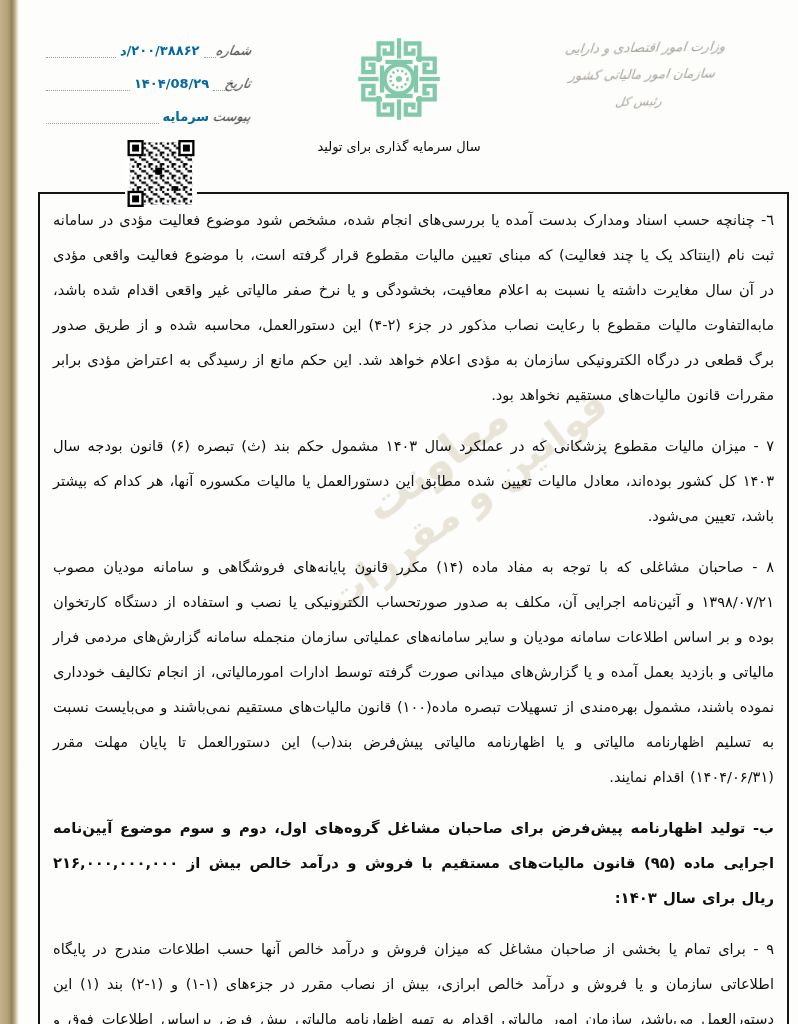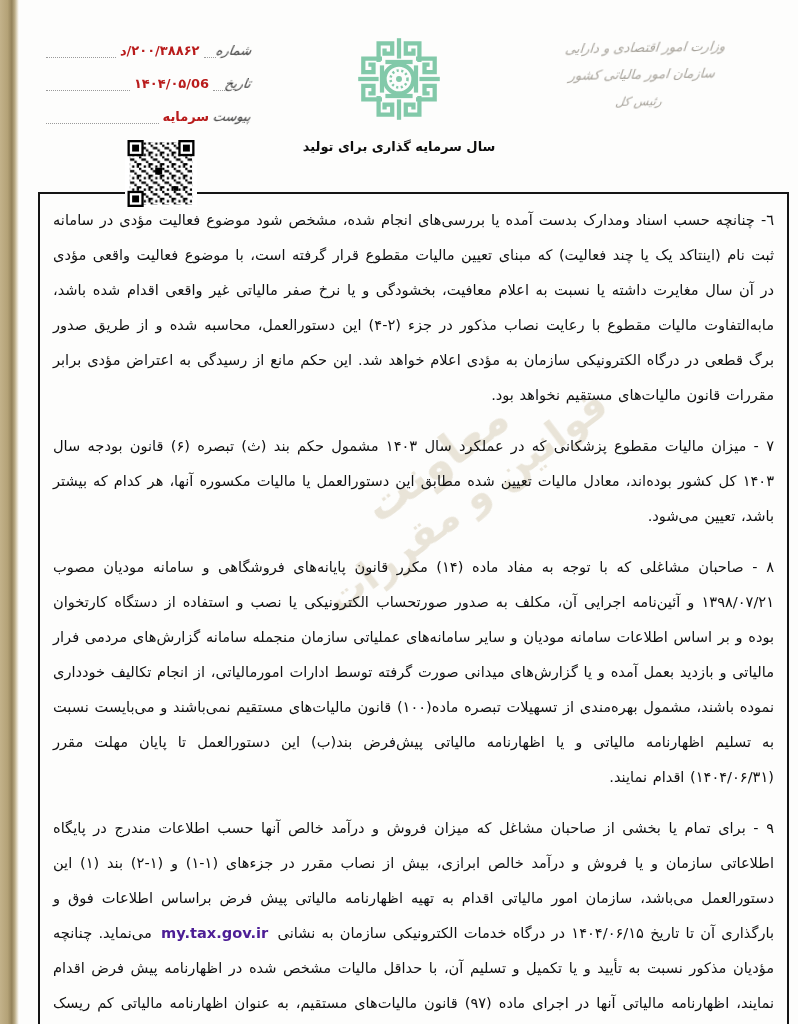--- a/index.html
+++ b/index.html
@@ -19,26 +19,26 @@
   .hdr-right .l1 { font-size:13px; }
   .hdr-right .l2 { font-size:13px; }
   .hdr-right .l3 { font-size:12px; }
 
   .hdr-left { position:absolute; top:34px; left:46px; width:205px; }
   .hdr-row { display:flex; align-items:flex-end; height:24px; margin-bottom:9px; direction:rtl; }
   .hdr-label { font-size:13px; font-style:italic; color:#3a3a3a;
     transform:skewX(-10deg); white-space:nowrap; filter:blur(.2px); }
   .hdr-dots-s { flex:0 0 12px; border-bottom:1.5px dotted #9a9a9a; height:15px; }
   .hdr-dots-f { flex:1 1 auto; border-bottom:1.5px dotted #9a9a9a; height:15px; }
-  .hdr-value { font-size:13px; font-weight:600; color:#b91c1c; padding:0 4px; white-space:nowrap; }
+  .hdr-value { font-size:13px; font-weight:600; color:#0369a1; padding:0 4px; white-space:nowrap; }
 
   .hdr-center { position:absolute; top:26px; left:50%; transform:translateX(-50%);
     width:140px; text-align:center; }
   .slogan { position:absolute; top:139px; left:50%; transform:translateX(-50%);
-    font-size:13px; font-weight:bold; color:#0d0d0d; white-space:nowrap; }
+    font-size:13px; font-weight:normal; color:#0d0d0d; white-space:nowrap; }
 
   .qr { position:absolute; top:140px; left:125px; width:72px; height:67px; z-index:4; background:#fff; }
 
   
   .main-box { position:absolute; top:192px; left:38px; width:751px; height:860px;
     border:2.5px solid #151515; background:transparent; padding:8px 13px 0 13px; z-index:1; }
 
   .watermark { position:absolute; top:430px; left:190px; width:520px; z-index:0;
     transform:rotate(-37deg); color:#c9bc9e; opacity:.38; text-align:center;
     font-weight:bold; pointer-events:none; filter:blur(.6px); }
@@ -102,21 +102,21 @@
   <div class="hdr-left">
     <div class="hdr-row">
       <span class="hdr-label">شماره</span>
       <span class="hdr-dots-s"></span>
       <span class="hdr-value">۲۰۰/۳۸۸۶۲/د</span>
       <span class="hdr-dots-f"></span>
     </div>
     <div class="hdr-row">
       <span class="hdr-label">تاریخ</span>
       <span class="hdr-dots-s"></span>
-      <span class="hdr-value">۱۴۰۴/۰۵/06</span>
+      <span class="hdr-value">۱۴۰۴/08/۲۹</span>
       <span class="hdr-dots-f"></span>
     </div>
     <div class="hdr-row">
       <span class="hdr-label">پیوست</span>
       <span class="hdr-value">سرمایه</span>
       <span class="hdr-dots-f"></span>
     </div>
   </div>
 
   <svg class="qr" viewBox="0 0 29 29">
@@ -154,18 +154,19 @@
   <div class="watermark">
     <div class="w1">معاونت</div>
     <div class="w2">قوانین و مقررات</div>
   </div>
 
   <div class="main-box">
     <div class="doc-text">
       <p class="para">٦- چنانچه حسب اسناد ومدارک بدست آمده یا بررسی‌های انجام شده، مشخص شود موضوع فعالیت مؤدی در سامانه ثبت نام (اینتاکد یک یا چند فعالیت) که مبنای تعیین مالیات مقطوع قرار گرفته است، با موضوع فعالیت واقعی مؤدی در آن سال مغایرت داشته یا نسبت به اعلام معافیت، بخشودگی و یا نرخ صفر مالیاتی غیر واقعی اقدام شده باشد، مابه‌التفاوت مالیات مقطوع با رعایت نصاب مذکور در جزء (۲-۴) این دستورالعمل، محاسبه شده و از طریق صدور برگ قطعی در درگاه الکترونیکی سازمان به مؤدی اعلام خواهد شد. این حکم مانع از رسیدگی به اعتراض مؤدی برابر مقررات قانون مالیات‌های مستقیم نخواهد بود.</p>
       <p class="para">۷ - میزان مالیات مقطوع پزشکانی که در عملکرد سال ۱۴۰۳ مشمول حکم بند (ث) تبصره (۶) قانون بودجه سال ۱۴۰۳ کل کشور بوده‌اند، معادل مالیات تعیین شده مطابق این دستورالعمل یا مالیات مکسوره آنها، هر کدام که بیشتر باشد، تعیین می‌شود.</p>
       <p class="para">۸ - صاحبان مشاغلی که با توجه به مفاد ماده (۱۴) مکرر قانون پایانه‌های فروشگاهی و سامانه مودیان مصوب ۱۳۹۸/۰۷/۲۱ و آئین‌نامه اجرایی آن، مکلف به صدور صورتحساب الکترونیکی یا نصب و استفاده از دستگاه کارتخوان بوده و بر اساس اطلاعات سامانه مودیان و سایر سامانه‌های عملیاتی سازمان منجمله سامانه گزارش‌های مردمی فرار مالیاتی و بازدید بعمل آمده و یا گزارش‌های میدانی صورت گرفته توسط ادارات امورمالیاتی، از انجام تکالیف خودداری نموده باشند، مشمول بهره‌مندی از تسهیلات تبصره ماده(۱۰۰) قانون مالیات‌های مستقیم نمی‌باشند و می‌بایست نسبت به تسلیم اظهارنامه مالیاتی و یا اظهارنامه مالیاتی پیش‌فرض بند(ب) این دستورالعمل تا پایان مهلت مقرر (۱۴۰۴/۰۶/۳۱) اقدام نمایند.</p>
+      <p class="para bold">ب- تولید اظهارنامه پیش‌فرض برای صاحبان مشاغل گروه‌های اول، دوم و سوم موضوع آیین‌نامه اجرایی ماده (۹۵) قانون مالیات‌های مستقیم با فروش و درآمد خالص بیش از ۲۱۶,۰۰۰,۰۰۰,۰۰۰ ریال برای سال ۱۴۰۳:</p>
       <p class="para"><span>۹ - برای تمام یا بخشی از صاحبان مشاغل که میزان فروش و درآمد خالص آنها حسب اطلاعات مندرج در پایگاه اطلاعاتی سازمان و یا فروش و درآمد خالص ابرازی، بیش از نصاب مقرر در جزءهای (۱-۱) و (۱-۲) بند (۱) این دستورالعمل می‌باشد، سازمان امور مالیاتی اقدام به تهیه اظهارنامه مالیاتی پیش فرض براساس اطلاعات فوق و بارگذاری آن تا تاریخ ۱۴۰۴/۰۶/۱۵ در درگاه خدمات الکترونیکی سازمان به نشانی </span><span class="link">my.tax.gov.ir</span><span> می‌نماید. چنانچه مؤدیان مذکور نسبت به تأیید و یا تکمیل و تسلیم آن، با حداقل مالیات مشخص شده در اظهارنامه پیش فرض اقدام نمایند، اظهارنامه مالیاتی آنها در اجرای ماده (۹۷) قانون مالیات‌های مستقیم، به عنوان اظهارنامه مالیاتی کم ریسک تلقی شده و بدون رسیدگی مورد پذیرش قرار گرفته و برگ قطعی بر مبنای آن صادر و ابلاغ خواهد شد.</span></p>
 
     </div>
   </div>
 
 </div>
 
 </body></html>

